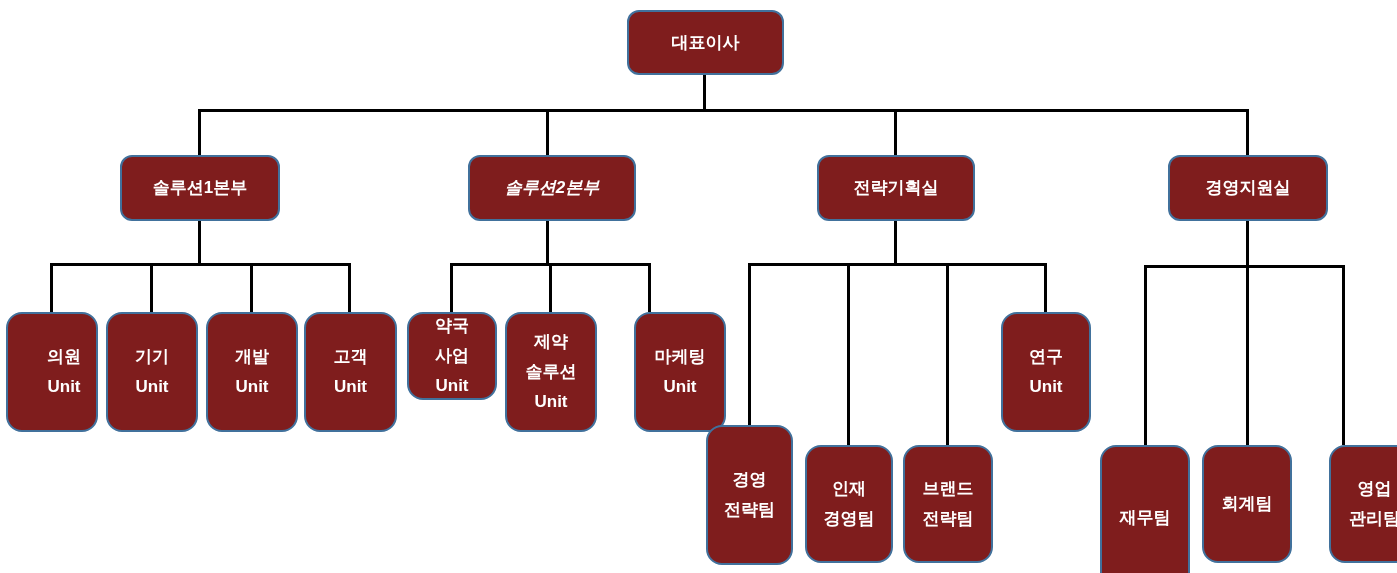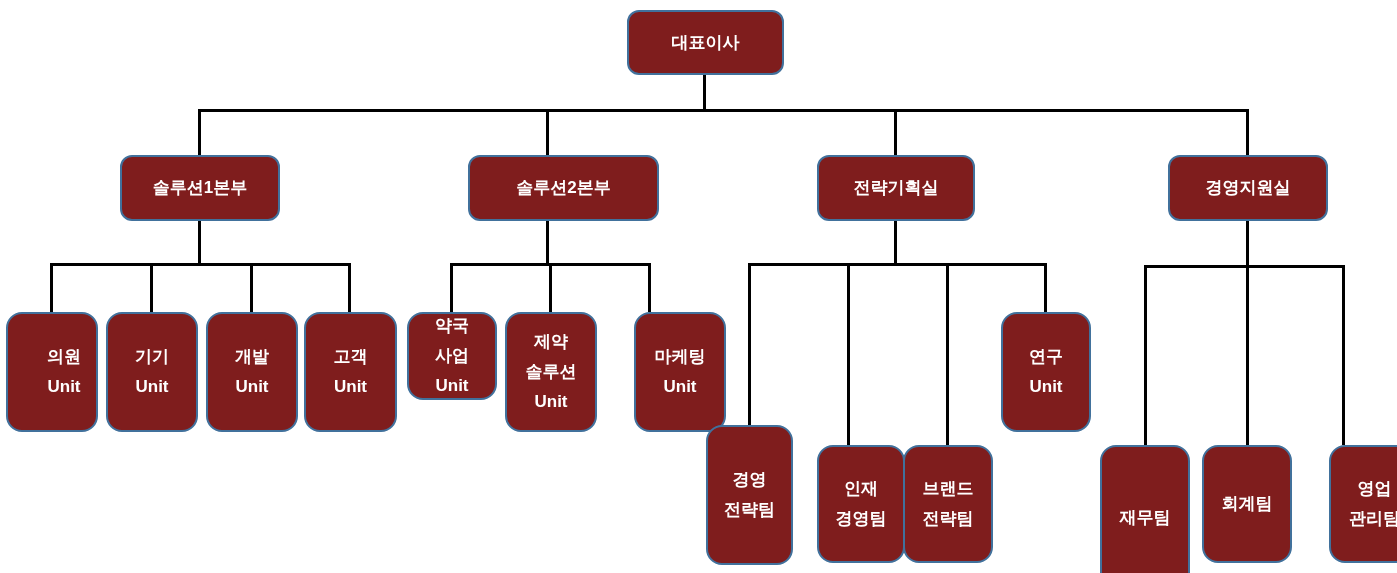--- a/index.html
+++ b/index.html
@@ -73,21 +73,21 @@
 
   <div class="vline" style="left:1246px;top:221px;height:46px;"></div>
   <div class="hline" style="left:1144px;top:265px;width:201px;"></div>
   <div class="vline" style="left:1144px;top:265px;height:180px;"></div>
   <div class="vline" style="left:1246px;top:265px;height:180px;"></div>
   <div class="vline" style="left:1342px;top:265px;height:180px;"></div>
 
   <div class="node lvl1" style="left:627px;top:10px;width:157px;height:65px;">대표이사</div>
 
   <div class="node lvl2" style="left:120px;top:155px;width:160px;height:66px;">솔루션1본부</div>
-  <div class="node lvl2" style="left:468px;top:155px;width:191px;height:66px;">솔루션2본부</div>
+  <div class="node lvl2" style="left:468px;top:155px;width:168px;height:66px;font-style:italic;">솔루션2본부</div>
   <div class="node lvl2" style="left:1168px;top:155px;width:160px;height:66px;">경영지원실</div>
   <div class="node lvl2" style="left:817px;top:155px;width:158px;height:66px;">전략기획실</div>
 
   <div class="node leaf" style="left:6px;top:312px;width:92px;height:120px;padding-left:24px;">의원
 Unit</div>
   <div class="node leaf" style="left:106px;top:312px;width:92px;height:120px;">기기
 Unit</div>
   <div class="node leaf" style="left:206px;top:312px;width:92px;height:120px;">개발
 Unit</div>
   <div class="node leaf" style="left:304px;top:312px;width:93px;height:120px;">고객
@@ -97,21 +97,21 @@
 사업
 Unit</div>
   <div class="node leaf" style="left:505px;top:312px;width:92px;height:120px;">제약
 솔루션
 Unit</div>
   <div class="node leaf" style="left:605px;top:312px;width:92px;height:120px;margin-left:29px;">마케팅
 Unit</div>
 
   <div class="node leaf" style="left:706px;top:425px;width:87px;height:140px;text-align:center;">경영
 전략팀</div>
-  <div class="node leaf" style="left:805px;top:445px;width:88px;height:118px;margin-left:12px;">인재
+  <div class="node leaf" style="left:805px;top:445px;width:88px;height:118px;">인재
 경영팀</div>
   <div class="node leaf" style="left:903px;top:445px;width:90px;height:118px;">브랜드
 전략팀</div>
   <div class="node leaf" style="left:1001px;top:312px;width:90px;height:120px;">연구
 Unit</div>
 
   <div class="node leaf" style="left:1100px;top:445px;width:90px;height:146px;">재무팀</div>
   <div class="node leaf" style="left:1202px;top:445px;width:90px;height:118px;">회계팀</div>
   <div class="node leaf" style="left:1299px;top:445px;width:91px;height:118px;margin-left:30px;">영업
 관리팀</div>

